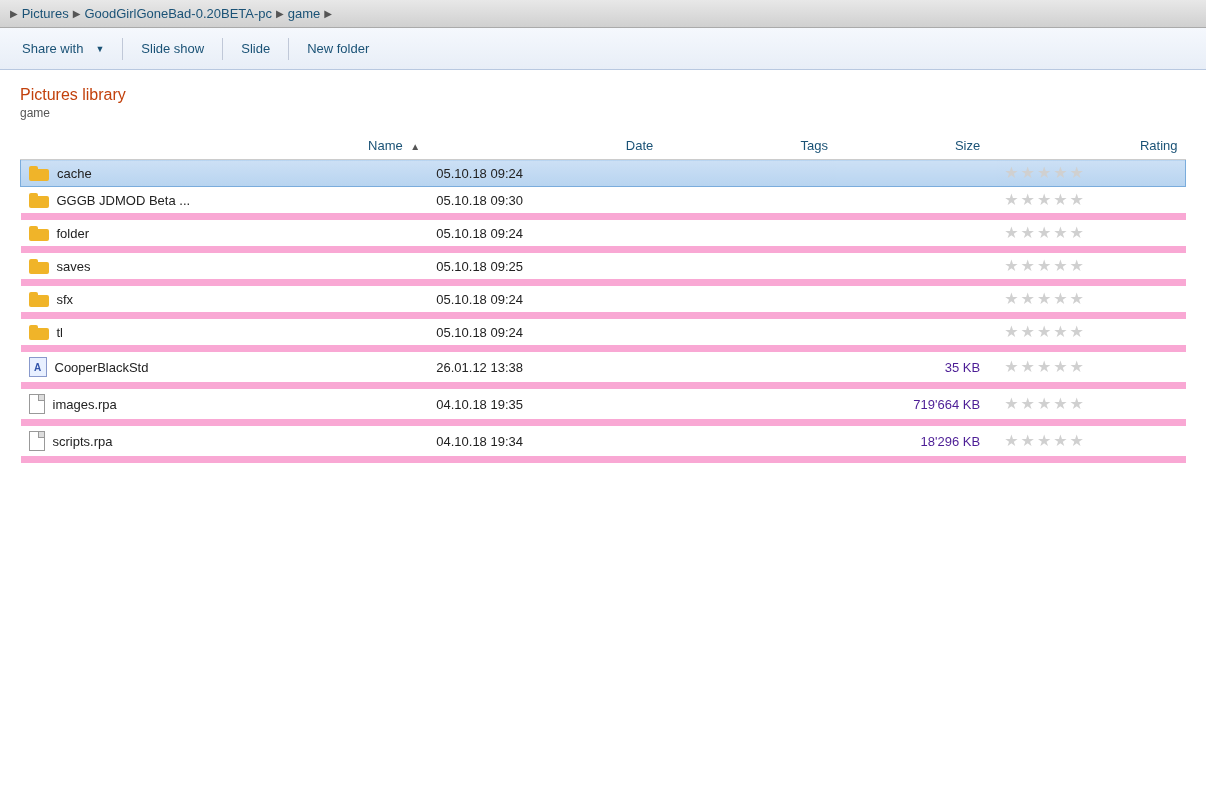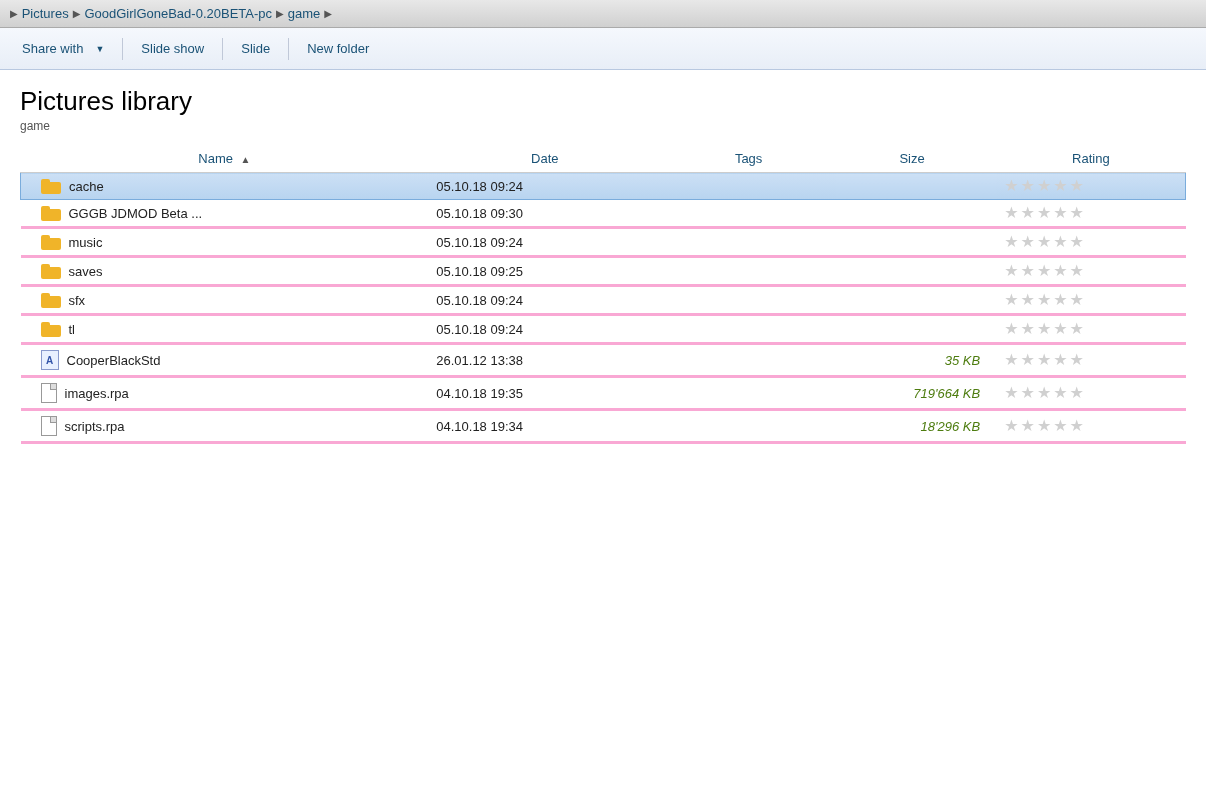--- a/index.html
+++ b/index.html
@@ -58,75 +58,74 @@
       font-size: 9px;
       color: #1a5276;
     }
 
     
     .content {
       padding: 16px 20px 0 20px;
     }
 
     .library-title {
-      font-size: 26px;
-      color: #000000;
+      font-size: 16px;
+      color: #c2410c;
       font-weight: normal;
       margin-bottom: 2px;
     }
     .library-subtitle {
       font-size: 12px;
       color: #555;
       margin-bottom: 14px;
     }
 
     
     .file-table {
       width: 100%;
       border-collapse: collapse;
     }
     .file-table thead tr {
       border-bottom: 1px solid #ccc;
     }
     .file-table th {
-      text-align: center;
+      text-align: right;
       font-weight: normal;
       color: #1a5276;
       font-size: 13px;
       padding: 4px 8px 6px 8px;
       cursor: pointer;
       white-space: nowrap;
     }
     .th-name { width: 280px; }
     .th-date { width: 160px; }
     .th-tags { width: 120px; }
     .th-size { width: 110px; text-align: right; padding-right: 16px !important; margin-left: 29px; }
     .th-rating { width: 130px; }
     .sort-arrow { font-size: 10px; margin-left: 4px; color: #555; }
 
     .file-table tbody tr {
-      border-bottom: 3px solid #f9a8d4;
+      border-bottom: 7px solid #f9a8d4;
     }
     .file-table tbody tr.selected {
       background: linear-gradient(to bottom, #cce0f5, #b8d4f0);
       border: 1px solid #7aacdc;
     }
 
     .file-table td {
       padding: 5px 8px;
       font-size: 13px;
       vertical-align: middle;
     }
-    .td-size { text-align: right; padding-right: 16px !important; color: #4d7c0f; font-style: italic; }
+    .td-size { text-align: right; padding-right: 16px !important; color: #4c1d95; }
 
     .file-name-cell {
       display: flex;
       align-items: center;
       gap: 8px;
-      margin-left: 12px;
     }
 
     
     .icon-folder {
       width: 20px;
       height: 16px;
       position: relative;
       flex-shrink: 0;
     }
     .icon-folder::before {
@@ -304,21 +303,21 @@
               <span class="star">★</span>
               <span class="star">★</span>
               <span class="star">★</span>
             </div>
           </td>
         </tr>
         <tr>
           <td>
             <div class="file-name-cell">
               <span class="icon-folder"></span>
-              <span>music</span>
+              <span>folder</span>
             </div>
           </td>
           <td>05.10.18 09:24</td>
           <td></td>
           <td class="td-size"></td>
           <td>
             <div class="stars">
               <span class="star">★</span>
               <span class="star">★</span>
               <span class="star">★</span>

